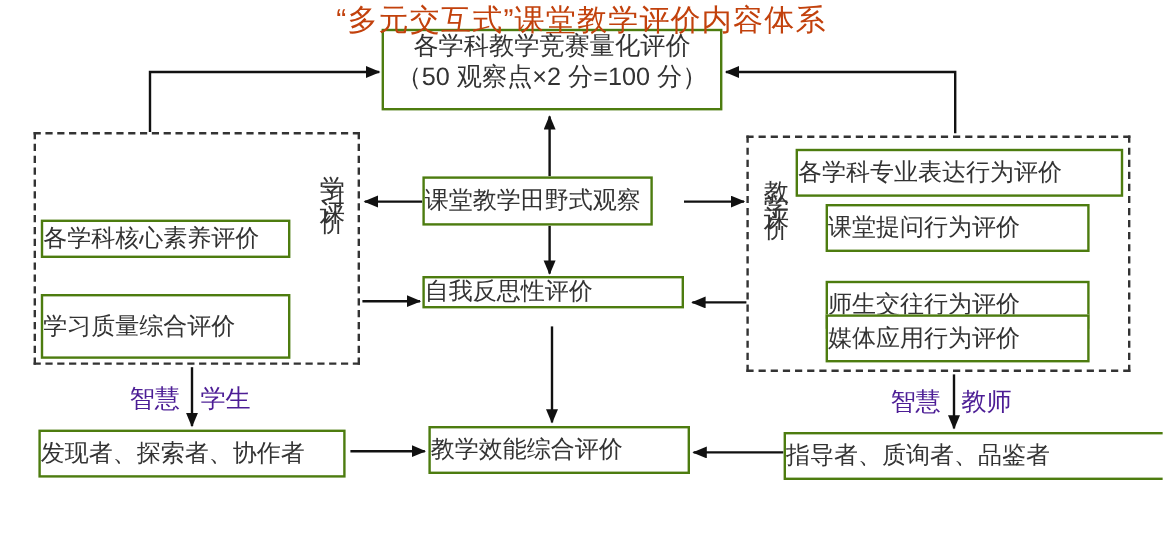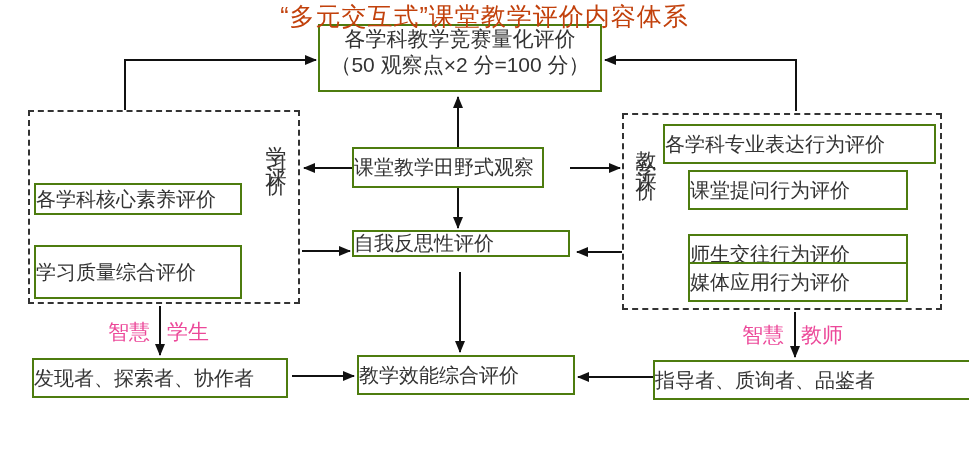--- a/index.html
+++ b/index.html
@@ -38,21 +38,21 @@
     writing-mode: vertical-rl;
     text-orientation: upright;
     font-size: 21px;
     letter-spacing: 10px;
     color: #333333;
     white-space: nowrap;
   }
   .flabel {
     position: absolute;
     font-size: 21px;
-    color: #ec4899;
+    color: #4c1d95;
     white-space: nowrap;
   }
   .caption {
     position: absolute;
     left: 0; top: 415; width: 969px;
     text-align: center;
     font-size: 25px;
     color: #c2410c;
     letter-spacing: 1px;
   }

